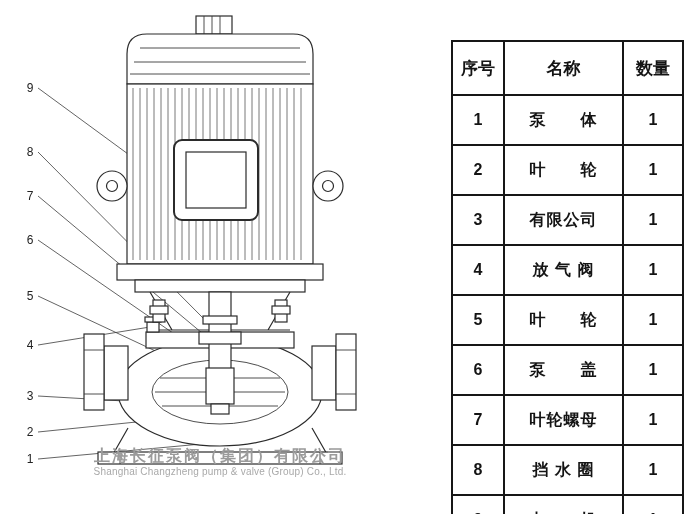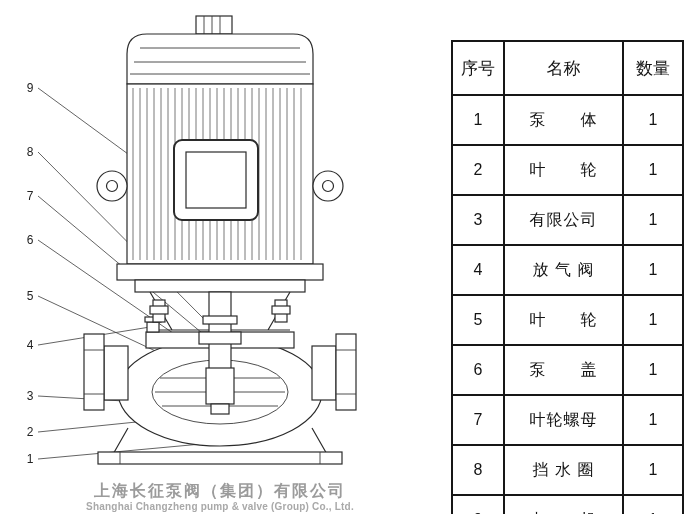--- a/index.html
+++ b/index.html
@@ -10,38 +10,38 @@
   .drawing-area{position:absolute;left:0;top:0;width:445px;height:514px;}
   .drawing-area svg{display:block;}
 
   
   .parts-table{
     position:absolute;left:451px;top:40px;width:231px;height:430px;
     border-collapse:collapse;table-layout:fixed;background:#fff;
   }
   .parts-table th,.parts-table td{
     border:2px solid #161616;text-align:center;vertical-align:middle;
-    font-weight:normal;color:#141414;padding:4px;
+    font-weight:bold;color:#141414;padding:4px;
   }
   .parts-table th{height:44px;font-size:17px;}
   .parts-table td{height:40px;font-size:16px;}
   .col-no{width:52px;}
   .col-name{width:119px;}
   .col-qty{width:60px;}
   .name-cell{letter-spacing:1px;white-space:pre;}
 
   
   .footer{
-    position:absolute;left:0;top:481px;width:440px;text-align:center;
+    position:absolute;left:0;top:446px;width:440px;text-align:center;
   }
   .footer .cn{
     font-size:16px;font-weight:bold;color:#9b9b9b;letter-spacing:2px;line-height:19px;
   }
   .footer .en{
-    font-size:10px;color:#a9a9a9;line-height:13px;letter-spacing:.2px;font-weight:bold;
+    font-size:10px;color:#a9a9a9;line-height:13px;letter-spacing:.2px;
   }
 
   
   .ln{stroke:#2b2b2b;stroke-width:1.2;fill:none;}
   .lnw{stroke:#2b2b2b;stroke-width:1.2;fill:#ffffff;}
   .fin{stroke:#555;stroke-width:.8;fill:none;}
   .thin{stroke:#3a3a3a;stroke-width:.9;fill:none;}
   .leader{stroke:#3c3c3c;stroke-width:.8;fill:none;}
   .callout-num{font-family:"Liberation Sans",sans-serif;font-size:12px;fill:#222;}
 </style>

